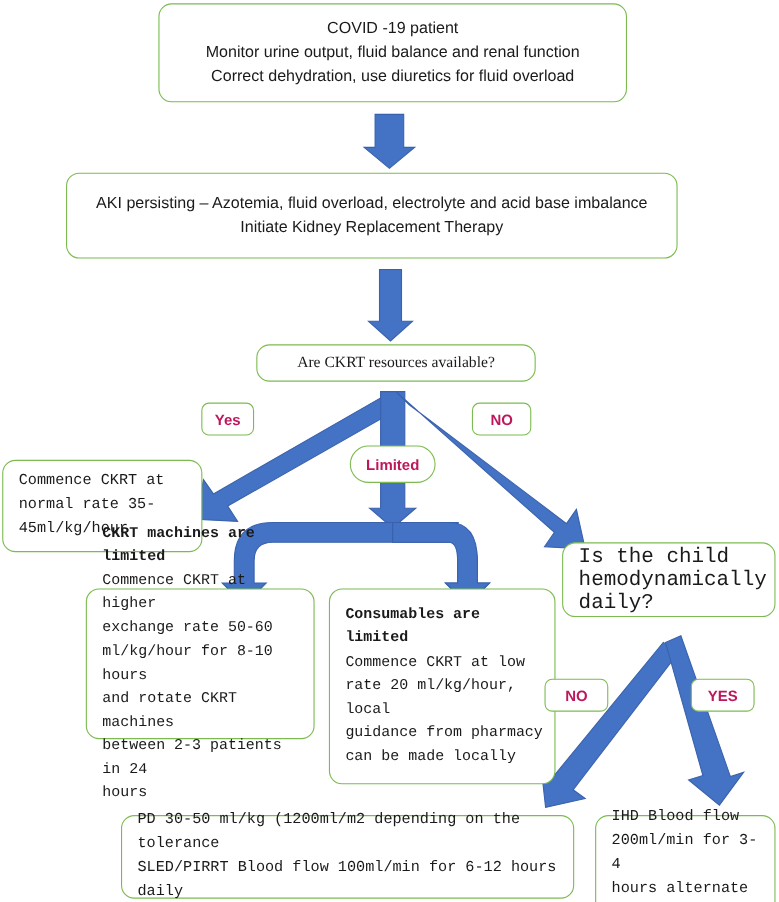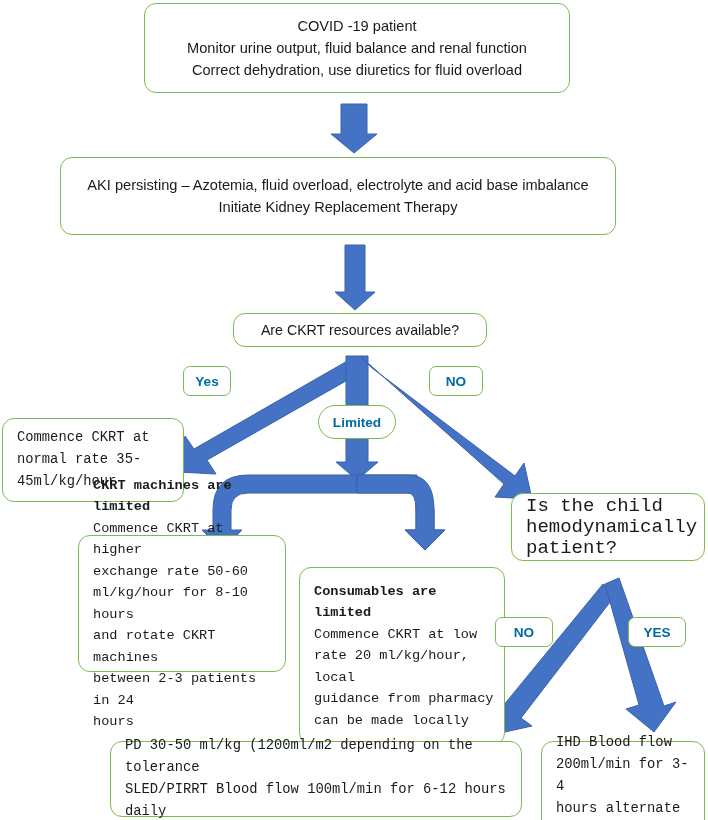--- a/index.html
+++ b/index.html
@@ -30,35 +30,35 @@
   .node.center .txt{padding-left:10px;padding-right:10px;}
 
   .lbl{
     position:absolute;
     box-sizing:border-box;
     border:1.5px solid #7DBB52;
     background:#ffffff;
     border-radius:7px;
     display:flex;align-items:center;justify-content:center;
     font-weight:bold;
-    color:#0369a1;
+    color:#be185d;
     z-index:6;
   }
   .lbl.pill{border-radius:999px;}
 
   .hdr{font-weight:bold;display:block;}
   .ln{display:block;}
 
   
   #n-covid     {left:144px;top:3px;    width:426px;height:90px;  font-size:14.6px;line-height:22px;}
   #n-aki       {left:60px; top:157px;  width:556px;height:78px;  font-size:14.6px;line-height:22px;}
-  #n-decision  {left:233px;top:313px;  width:254px;height:34px;  font-size:14.2px;}
+  #n-decision  {left:233px;top:313px;  width:254px;height:34px;  font-size:14.2px;font-family:Liberation Serif, serif;}
   #n-commence  {left:2px;  top:418px;  width:182px;height:84px;  font-size:13.8px;line-height:22px;}
   #n-machines  {left:78px; top:535px;  width:208px;height:137px; font-size:13.6px;line-height:21.5px;}
-  #n-consum    {left:299px;top:535px;  width:206px;height:178px; font-size:13.6px;line-height:21.5px;margin-top:32px;}
+  #n-consum    {left:299px;top:535px;  width:206px;height:178px; font-size:13.6px;line-height:21.5px;}
   #n-child     {left:511px;top:493px;  width:194px;height:68px;  font-size:19px;line-height:21px;}
   #n-pd        {left:110px;top:741px;  width:412px;height:76px;  font-size:13.8px;line-height:22px;}
   #n-ihd       {left:541px;top:741px;  width:164px;height:92px;  font-size:13.8px;line-height:22px;}
 
   #l-yes     {left:183px;top:366px;width:48px; height:30px;font-size:13.6px;}
   #l-no      {left:429px;top:366px;width:54px; height:30px;font-size:13.6px;}
   #l-limited {left:318px;top:405px;width:78px; height:34px;font-size:13.6px;}
   #l-no2     {left:495px;top:617px;width:58px; height:30px;font-size:13.6px;}
   #l-yes2    {left:628px;top:617px;width:58px; height:30px;font-size:13.6px;}
 </style>
@@ -158,21 +158,21 @@
       <span class="ln">Commence CKRT at low</span>
       <span class="ln">rate 20 ml/kg/hour, local</span>
       <span class="ln">guidance from pharmacy</span>
       <span class="ln">can be made locally</span>
     </div>
   </div>
 
   <div class="node left" id="n-child">
     <div class="txt">
       <span class="ln">Is the child</span>
-      <span class="ln">hemodynamically patient?</span>
+      <span class="ln">hemodynamically daily?</span>
     </div>
   </div>
 
   <div class="node left" id="n-pd">
     <div class="txt">
       <span class="ln">PD 30-50 ml/kg (1200ml/m2 depending on the tolerance</span>
       <span class="ln">SLED/PIRRT Blood flow 100ml/min for 6-12 hours daily</span>
     </div>
   </div>
 

